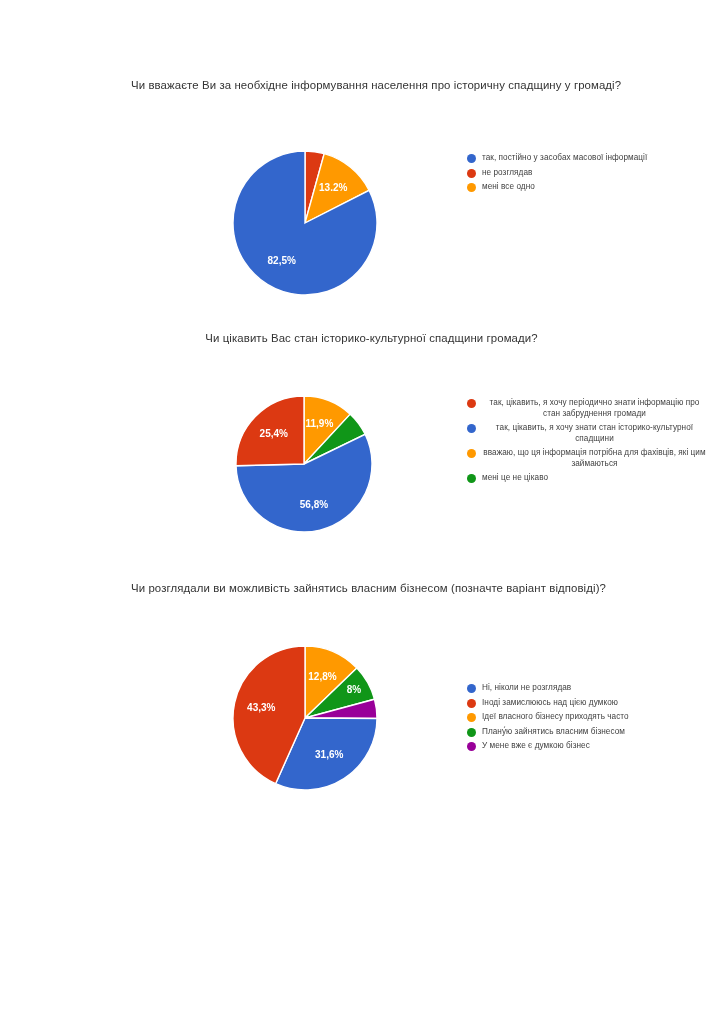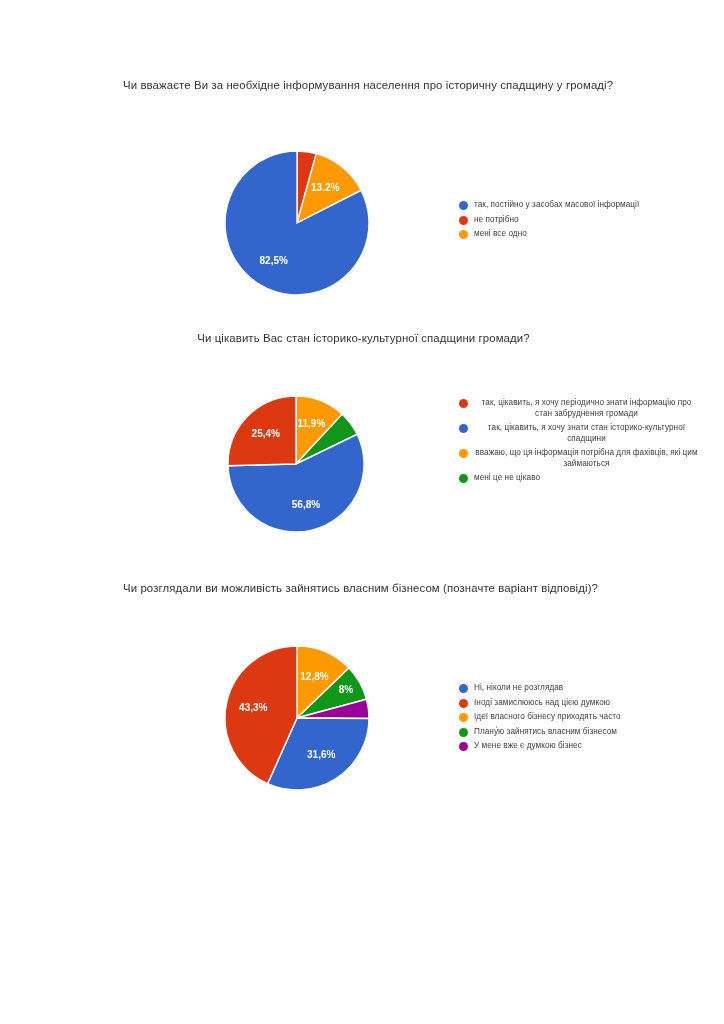--- a/index.html
+++ b/index.html
@@ -18,21 +18,21 @@
   }
   .page {
     position: absolute;
     inset: 0;
     background: #ffffff;
   }
 
   
   .qblock {
     position: absolute;
-    left: 4px;
+    left: 12px;
     width: 600px;
   }
   #qblock-1 { top: 78px; }
   #qblock-2 { top: 331px; text-align: center; }
   #qblock-3 { top: 581px; }
 
   .qtitle {
     margin: 0;
     padding: 0 0 0 119px;
     font-size: 11.4px;
@@ -66,21 +66,21 @@
     fill: #ffffff;
     text-anchor: middle;
     dominant-baseline: middle;
   }
 
   
   .legend {
     position: absolute;
     width: 240px;
   }
-  #legend-1 { left: 455px; top: 60px; margin-top: 47px; }
+  #legend-1 { left: 455px; top: 60px; }
   #legend-2 { left: 455px; top: 52px; }
   #legend-3 { left: 455px; top: 57px; margin-top: 30px; }
 
   .legend-item {
     display: flex;
     align-items: flex-start;
     margin-bottom: 4px;
   }
   .legend-swatch {
     flex: 0 0 auto;
@@ -114,21 +114,21 @@
             <text class="slice-label" x="51.7" y="113.1">82,5%</text>
           </svg>
         </div>
       <div class="legend" id="legend-1">
           <div class="legend-item">
             <span class="legend-swatch" style="background: rgb(51, 102, 204);"></span>
             <span class="legend-text">так, постійно у засобах масової інформації</span>
           </div>
           <div class="legend-item">
             <span class="legend-swatch" style="background: rgb(220, 57, 18);"></span>
-            <span class="legend-text">не потрібно</span>
+            <span class="legend-text">не розглядав</span>
           </div>
           <div class="legend-item">
             <span class="legend-swatch" style="background: rgb(255, 153, 0);"></span>
             <span class="legend-text">мені все одно</span>
           </div>
         </div>
     </div>
   </section>
 
   <section class="qblock" id="qblock-2">

